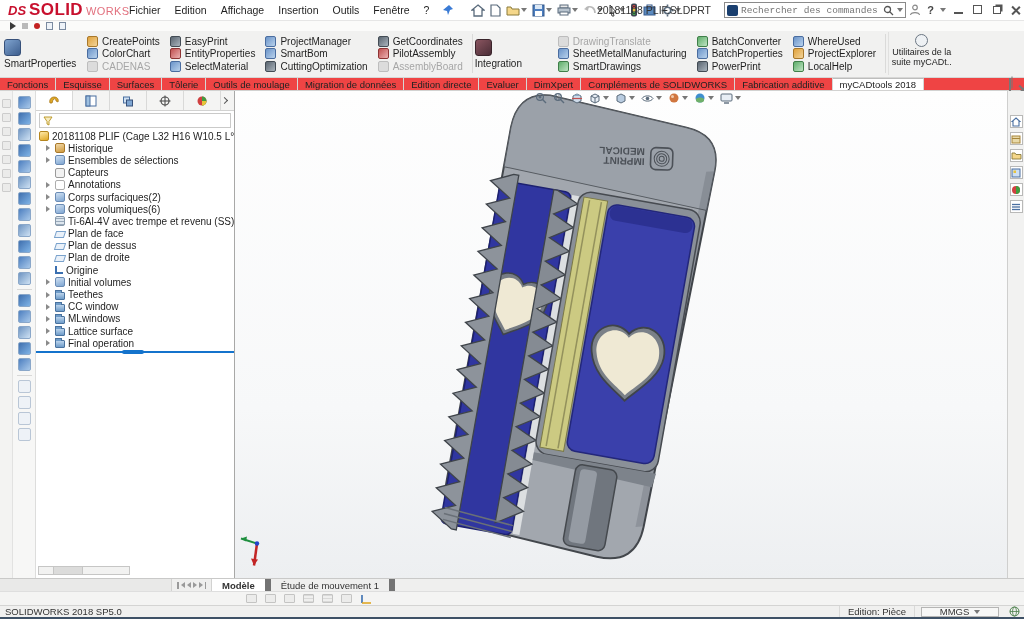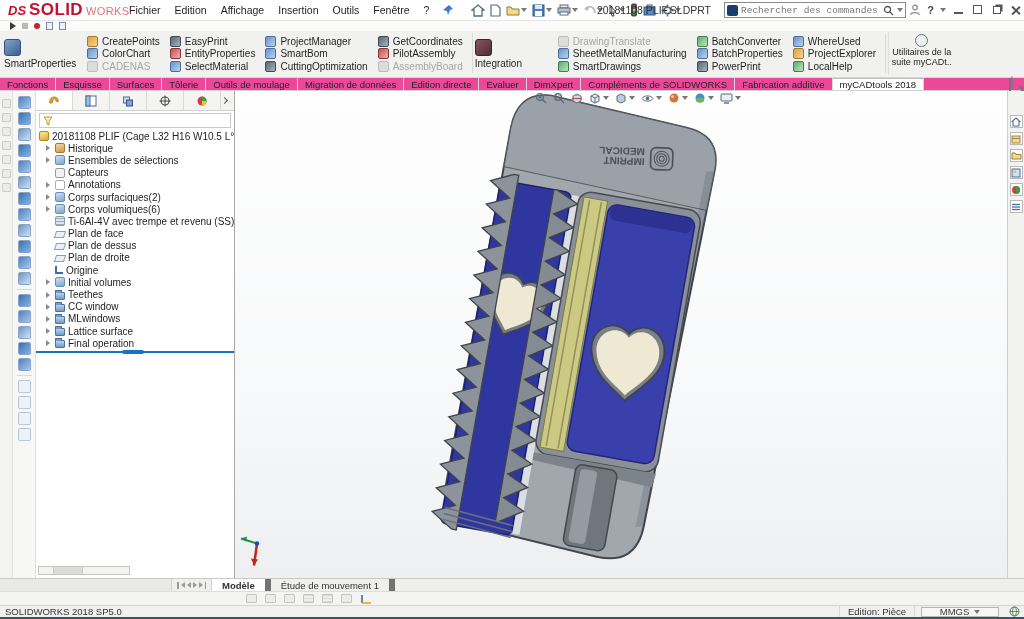--- a/index.html
+++ b/index.html
@@ -51,21 +51,21 @@
   .ric.g{background:linear-gradient(135deg,#5fae6a,#bfe4c4);border-color:#3f7f49}
   .ric.d{background:linear-gradient(135deg,#5a6570,#aab4bd);border-color:#434c55}
   .ric.r{background:linear-gradient(135deg,#c05050,#ecb2b2);border-color:#8e3434}
   .dis{color:#a6a6a6}
   .dis .ric{background:#dcdcdc;border-color:#bdbdbd}
   .rb-sep{width:1px;background:#dadad9;margin:2px 2px;flex:none}
   .tall{width:66px;flex:none;display:flex;flex-direction:column;align-items:center;padding-top:2px;gap:1px;text-align:center;line-height:1.1;font-size:9px;border-left:1px solid #e0e0df}
   .tall .tic{width:13px;height:13px;border-radius:50%;border:1.5px solid #6b7682;background:#eef1f4}
 
   
-  .cmdtabs{height:13px;background:#ec4899;display:flex;align-items:stretch;font-size:9.5px;border-bottom:1px solid #d2d2d1}
+  .cmdtabs{height:13px;background:#ef4444;display:flex;align-items:stretch;font-size:9.5px;border-bottom:1px solid #d2d2d1}
   .ctab{display:flex;align-items:center;padding:0 7px;border-right:1px solid #d6d6d5;color:#222}
   .ctab.active{background:#fff;border-top:1px solid #bdbdbc}
   .dwc{margin-left:auto;display:flex;align-items:center;gap:7px;padding-right:6px}
   .dwc .glyph-min{border-color:#777;margin-top:4px;width:8px}
   .dwc .glyph-restore{width:7px;height:7px;border-width:1px;box-shadow:2px -2px 0 -0.5px #777;border-color:#777}
   .dwc .glyph-close{transform:scale(.8)}
   .dwc .glyph-close::before,.dwc .glyph-close::after{background:#777}
 
   
   .main{height:487px;display:flex;position:relative;background:#fff}

